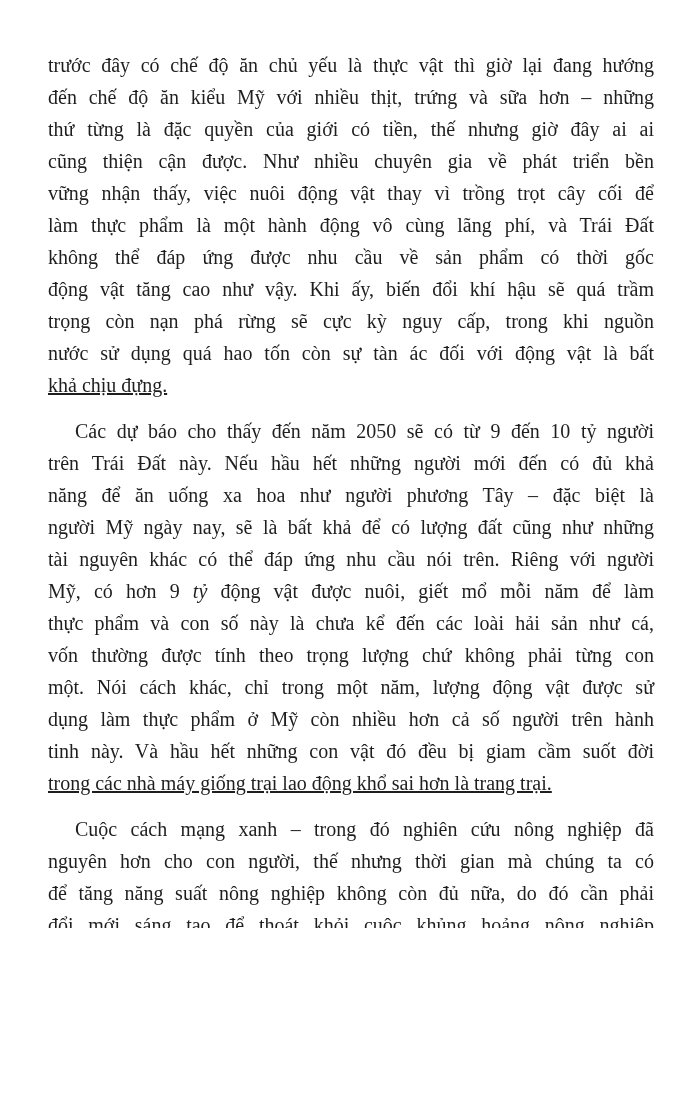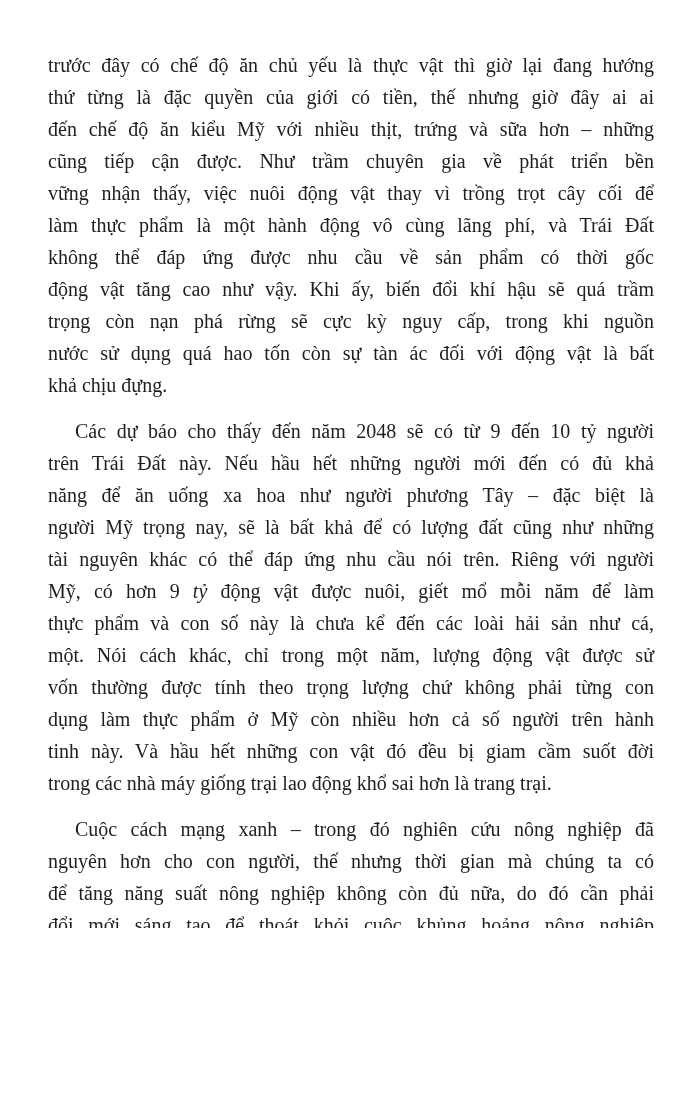--- a/index.html
+++ b/index.html
@@ -25,21 +25,21 @@
     line-height: 32px;
   }
 
   .para { margin-bottom: 14px; }
   .para:last-child { margin-bottom: 4px; }
 
   .ln {
     text-align: justify;
     text-align-last: justify;
   }
-  .ln.last { text-align-last: left; }
+  .ln.last { text-align-last: left; text-decoration: underline; }
   .ln.first { text-indent: 27px; }
   .ln i { font-style: italic; }
 
   .footer {
     position: absolute;
     left: 48px;
     right: 46px;
     top: 1066px;
     height: 24px;
     font-size: 16px;
@@ -76,41 +76,41 @@
   }
 </style>
 </head>
 <body>
 
 <div class="page">
 
   <div class="body-text" id="paragraphs">
       <div class="para">
         <div class="ln"><span>trước đây có chế độ ăn chủ yếu là thực vật thì giờ lại đang hướng</span></div>
+        <div class="ln"><span>đến chế độ ăn kiểu Mỹ với nhiều thịt, trứng và sữa hơn – những</span></div>
         <div class="ln"><span>thứ từng là đặc quyền của giới có tiền, thế nhưng giờ đây ai ai</span></div>
-        <div class="ln"><span>đến chế độ ăn kiểu Mỹ với nhiều thịt, trứng và sữa hơn – những</span></div>
-        <div class="ln"><span>cũng tiếp cận được. Như trầm chuyên gia về phát triển bền</span></div>
+        <div class="ln"><span>cũng thiện cận được. Như nhiều chuyên gia về phát triển bền</span></div>
         <div class="ln"><span>vững nhận thấy, việc nuôi động vật thay vì trồng trọt cây cối để</span></div>
         <div class="ln"><span>làm thực phẩm là một hành động vô cùng lãng phí, và Trái Đất</span></div>
         <div class="ln"><span>không thể đáp ứng được nhu cầu về sản phẩm có thời gốc</span></div>
         <div class="ln"><span>động vật tăng cao như vậy. Khi ấy, biến đổi khí hậu sẽ quá trầm</span></div>
         <div class="ln"><span>trọng còn nạn phá rừng sẽ cực kỳ nguy cấp, trong khi nguồn</span></div>
         <div class="ln"><span>nước sử dụng quá hao tốn còn sự tàn ác đối với động vật là bất</span></div>
         <div class="ln last"><span>khả chịu đựng.</span></div>
       </div>
       <div class="para">
-        <div class="ln first"><span>Các dự báo cho thấy đến năm 2048 sẽ có từ 9 đến 10 tỷ người</span></div>
+        <div class="ln first"><span>Các dự báo cho thấy đến năm 2050 sẽ có từ 9 đến 10 tỷ người</span></div>
         <div class="ln"><span>trên Trái Đất này. Nếu hầu hết những người mới đến có đủ khả</span></div>
         <div class="ln"><span>năng để ăn uống xa hoa như người phương Tây – đặc biệt là</span></div>
-        <div class="ln"><span>người Mỹ trọng nay, sẽ là bất khả để có lượng đất cũng như những</span></div>
+        <div class="ln"><span>người Mỹ ngày nay, sẽ là bất khả để có lượng đất cũng như những</span></div>
         <div class="ln"><span>tài nguyên khác có thể đáp ứng nhu cầu nói trên. Riêng với người</span></div>
         <div class="ln"><span>Mỹ, có hơn 9 </span><i>tỷ</i><span> động vật được nuôi, giết mổ mỗi năm để làm</span></div>
         <div class="ln"><span>thực phẩm và con số này là chưa kể đến các loài hải sản như cá,</span></div>
+        <div class="ln"><span>vốn thường được tính theo trọng lượng chứ không phải từng con</span></div>
         <div class="ln"><span>một. Nói cách khác, chỉ trong một năm, lượng động vật được sử</span></div>
-        <div class="ln"><span>vốn thường được tính theo trọng lượng chứ không phải từng con</span></div>
         <div class="ln"><span>dụng làm thực phẩm ở Mỹ còn nhiều hơn cả số người trên hành</span></div>
         <div class="ln"><span>tinh này. Và hầu hết những con vật đó đều bị giam cầm suốt đời</span></div>
         <div class="ln last"><span>trong các nhà máy giống trại lao động khổ sai hơn là trang trại.</span></div>
       </div>
       <div class="para">
         <div class="ln first"><span>Cuộc cách mạng xanh – trong đó nghiên cứu nông nghiệp đã</span></div>
         <div class="ln"><span>nguyên hơn cho con người, thế nhưng thời gian mà chúng ta có</span></div>
         <div class="ln"><span>để tăng năng suất nông nghiệp không còn đủ nữa, do đó cần phải</span></div>
         <div class="ln"><span>đổi mới sáng tạo để thoát khỏi cuộc khủng hoảng nông nghiệp</span></div>
         <div class="ln last"><span>mới do chính đáng gây ra..</span></div>

